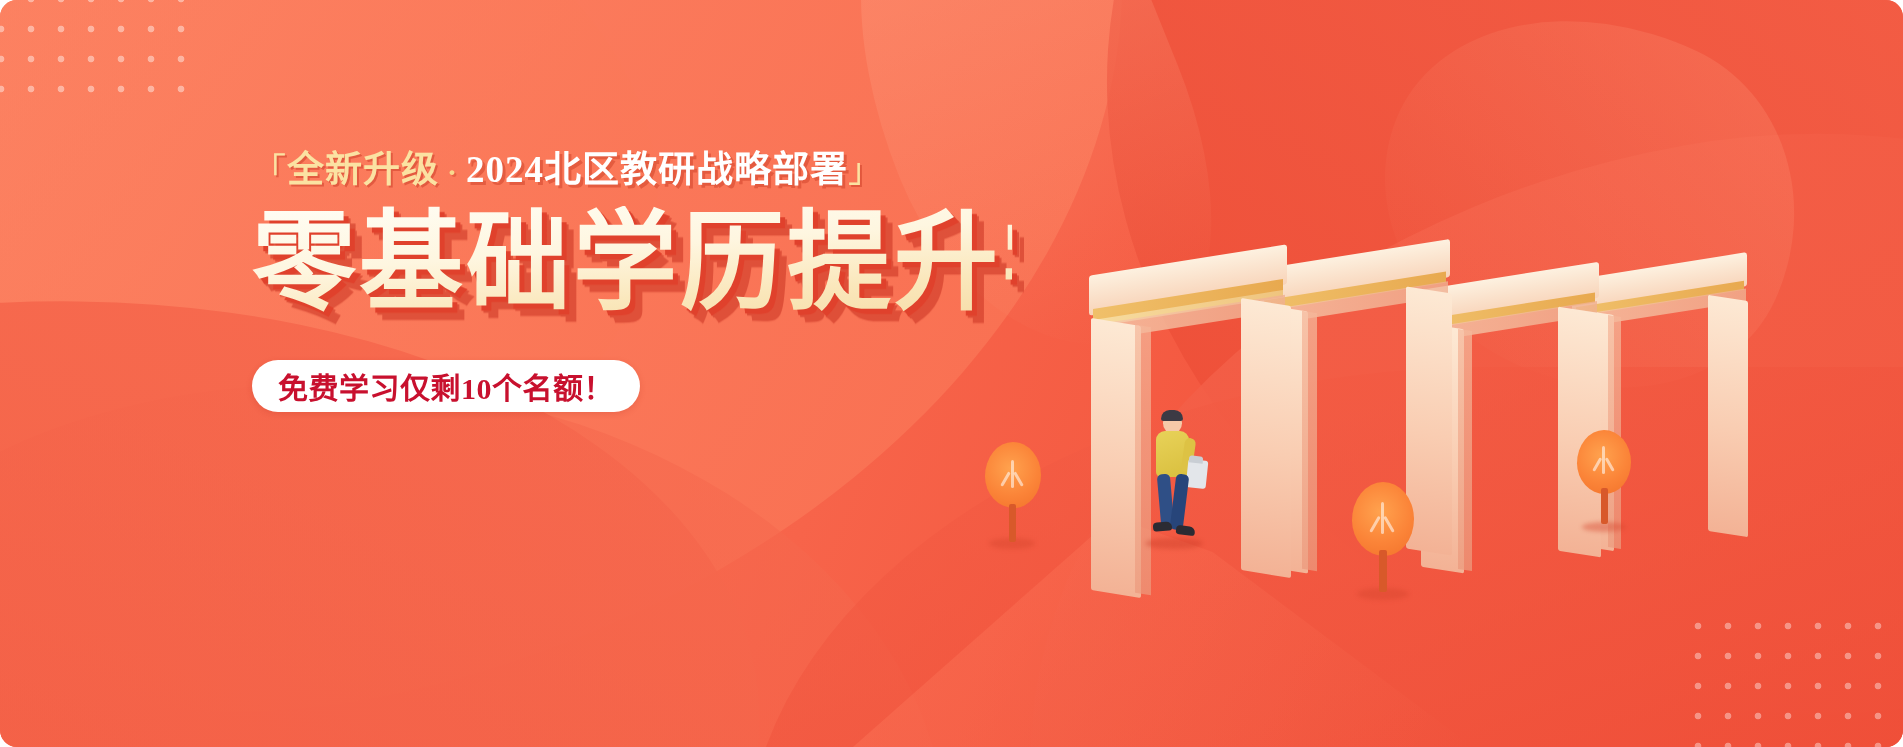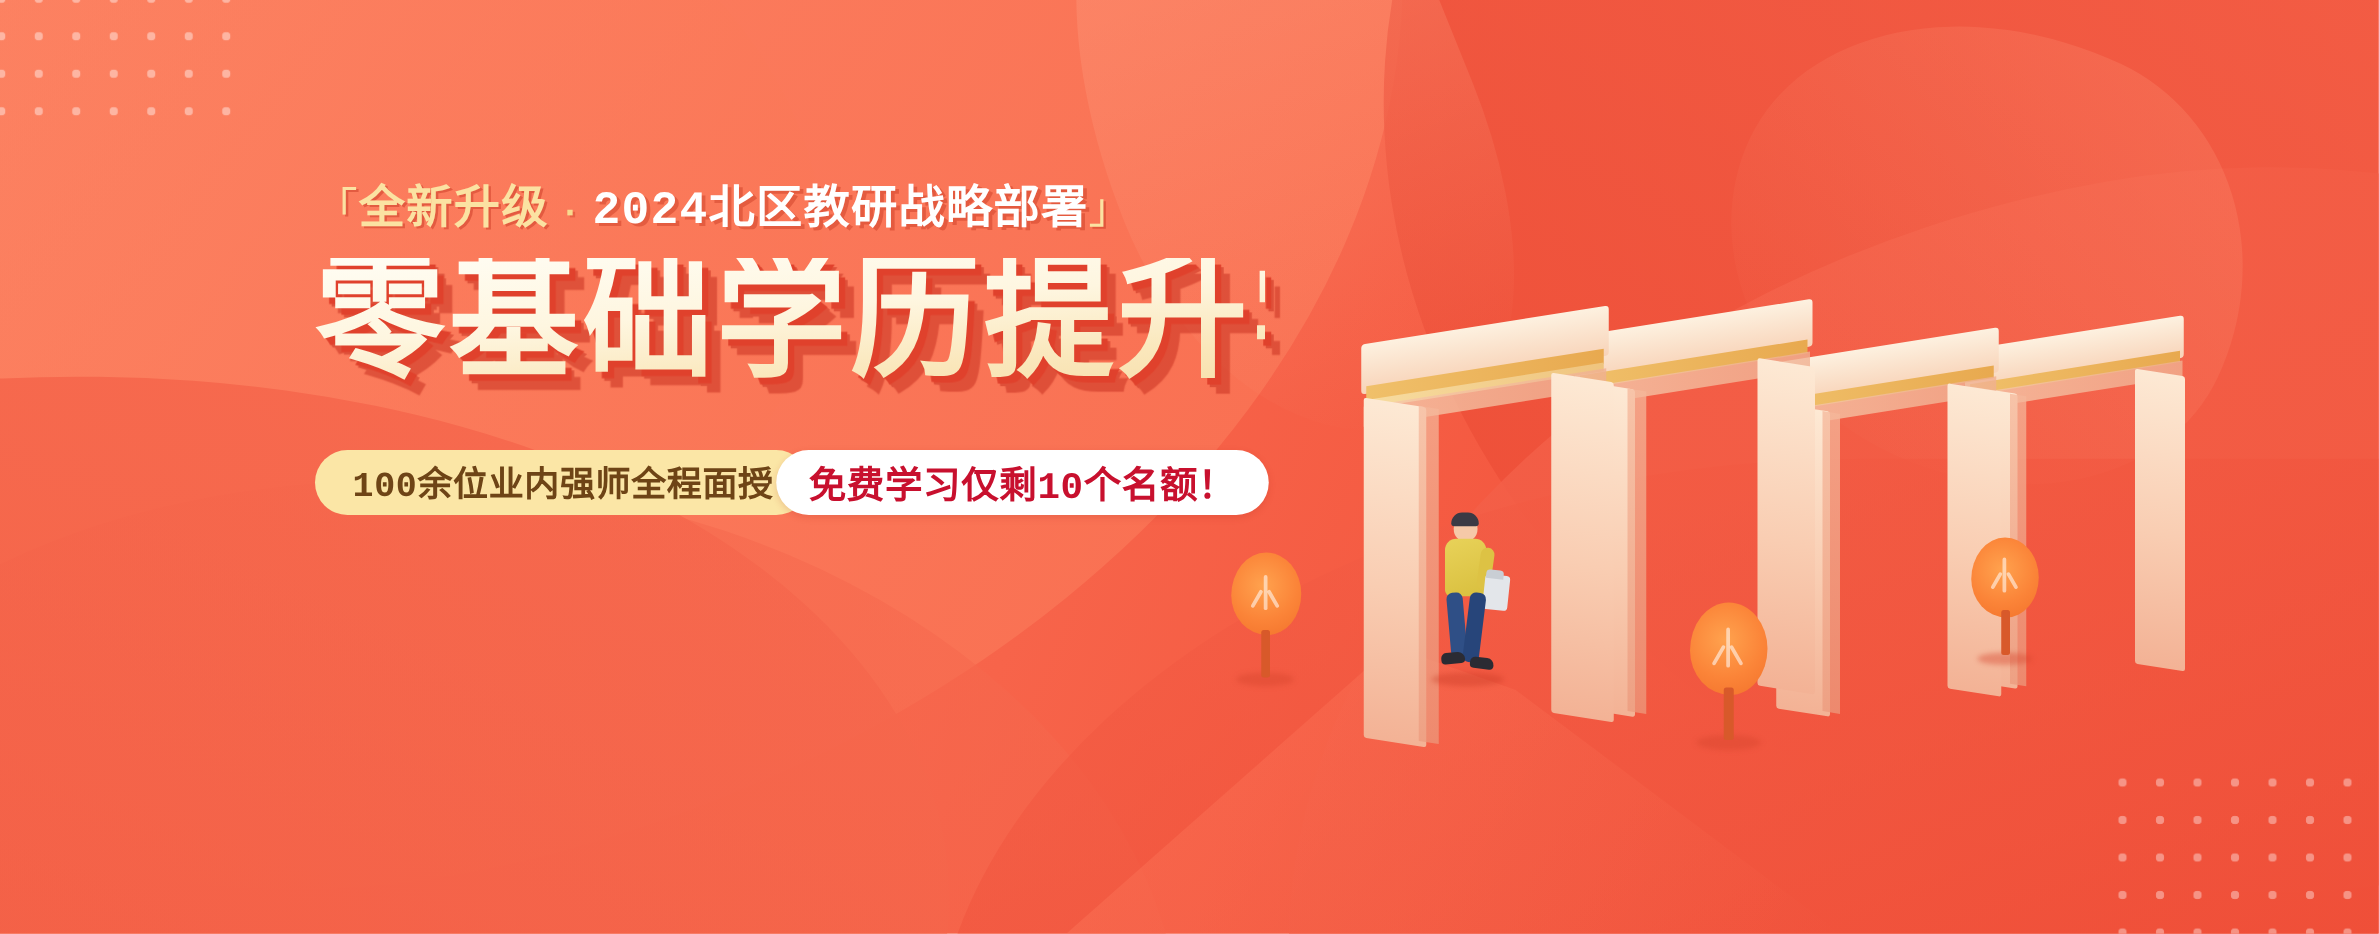--- a/index.html
+++ b/index.html
@@ -8,22 +8,23 @@
     padding: 0;
     background: #ffffff;
   }
   * { box-sizing: border-box; }
 
   .banner {
     position: relative;
     width: 1903px;
     height: 747px;
     overflow: hidden;
-    font-family: Liberation Mono, monospace;
+    font-family: Liberation Serif, serif;
     background: linear-gradient(112deg, #fb7d5e 0%, #f96c51 34%, #f3543c 70%, #ee4733 100%);
+    border-radius: 17px;
   }
 
   
   .bg-layer { position: absolute; inset: 0; overflow: hidden; }
 
   .wave-a {
     position: absolute;
     left: -360px; top: -500px;
     width: 1500px; height: 1180px;
     background: linear-gradient(140deg, #ff8f6d 0%, #fb7a5b 60%, #f97051 100%);
@@ -387,18 +388,17 @@
 
   <div class="content">
 
     <p class="subtitle">
       <span class="sub-bracket">「</span><span class="sub-yellow">全新升级</span><span class="sub-dot">·</span><span class="sub-white">2024北区教研战略部署</span><span class="sub-bracket">」</span>
     </p>
 
     <h1 class="title">零基础学历提升学霸班</h1>
 
     <div class="pill-row">
-      <span class="pill pill-yellow">100余位业内强师全程面授</span>
       <span class="pill pill-white">免费学习仅剩10个名额！</span>
     </div>
   </div>
 
 </div>
 
 </body></html>

